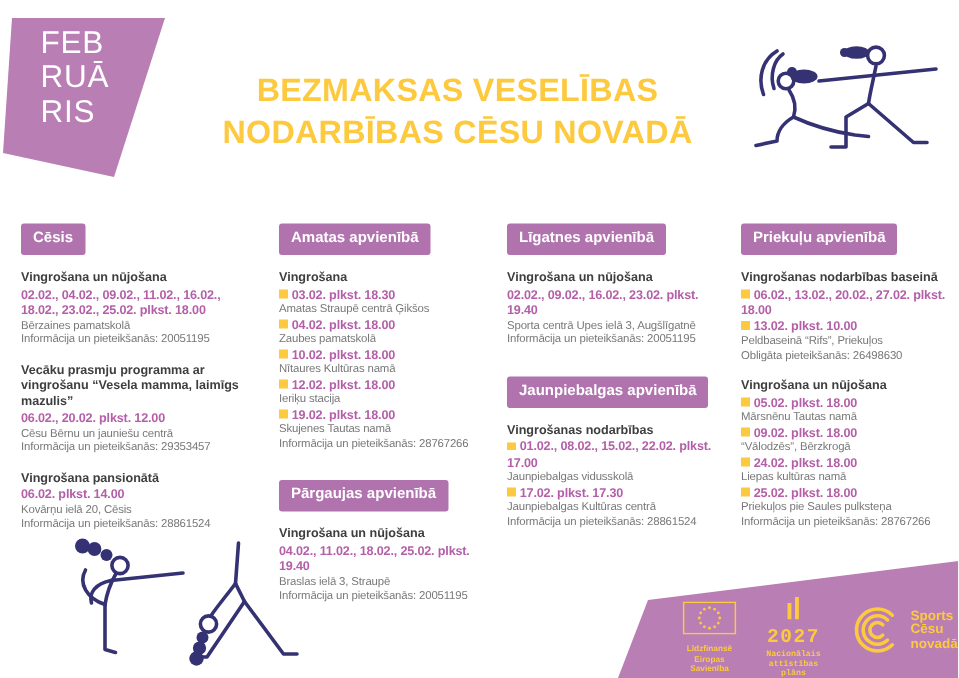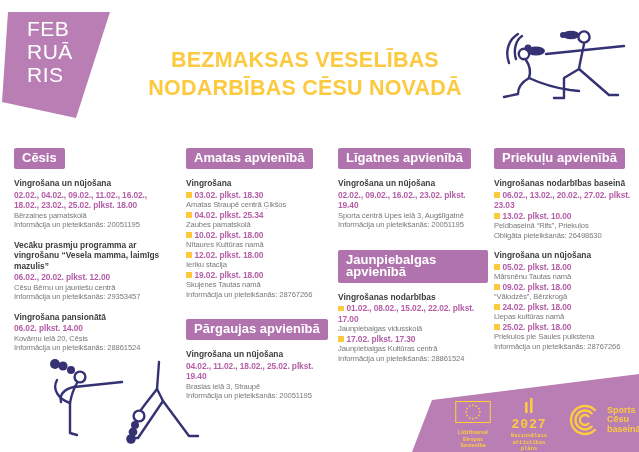--- a/index.html
+++ b/index.html
@@ -27,21 +27,21 @@
   .illu-bottom{position:absolute;left:10px;top:345px;width:205px;height:102px;}
   .illu-top svg,.illu-bottom svg{display:block;width:100%;height:100%;}
   
   .col{position:absolute;top:148px;}
   .col-0{left:14px;width:158px;}
   .col-1{left:186px;width:148px;}
   .col-2{left:338px;width:150px;}
   .col-3{left:494px;width:142px;}
   .badge{
     display:inline-block;background:#b173ae;color:#ffffff;font-weight:bold;
-    font-size:13px;line-height:12px;padding:4px 8px 5px;border-radius:2px;
+    font-size:10px;line-height:12px;padding:4px 8px 5px;border-radius:2px;
     margin-bottom:9px;
   }
   .badge.later{margin-top:10px;}
   .entry{margin-bottom:10px;}
   .entry-title{font-size:8.4px;font-weight:bold;color:#3e3e3e;line-height:10.5px;margin-bottom:1px;}
   .line{letter-spacing:-0.1px;}
   .line.date,.line.bullet-date{font-size:8.4px;font-weight:bold;color:#b45fa7;line-height:10.5px;}
   .line.note{font-size:7.6px;color:#787878;line-height:9.5px;font-weight:normal;}
   .sq{display:inline-block;width:5.5px;height:5.5px;background:#fcc93f;margin-right:3px;}
   
@@ -143,21 +143,21 @@
       </div><div class="entry">
         <div class="entry-title">Vingrošana pansionātā</div>
         <div class="line date"><span>06.02. plkst. 14.00</span></div>
         <div class="line note"><span>Kovārņu ielā 20, Cēsis</span></div>
         <div class="line note"><span>Informācija un pieteikšanās: 28861524</span></div>
       </div></div>
     <div class="col col-1"><div class="badge">Amatas apvienībā</div><div class="entry">
         <div class="entry-title">Vingrošana</div>
         <div class="line bullet-date"><span class="sq"></span><span>03.02. plkst. 18.30</span></div>
         <div class="line note"><span>Amatas Straupē centrā Ģikšos</span></div>
-        <div class="line bullet-date"><span class="sq"></span><span>04.02. plkst. 25.34</span></div>
+        <div class="line bullet-date"><span class="sq"></span><span>04.02. plkst. 18.00</span></div>
         <div class="line note"><span>Zaubes pamatskolā</span></div>
         <div class="line bullet-date"><span class="sq"></span><span>10.02. plkst. 18.00</span></div>
         <div class="line note"><span>Nītaures Kultūras namā</span></div>
         <div class="line bullet-date"><span class="sq"></span><span>12.02. plkst. 18.00</span></div>
         <div class="line note"><span>Ieriķu stacija</span></div>
         <div class="line bullet-date"><span class="sq"></span><span>19.02. plkst. 18.00</span></div>
         <div class="line note"><span>Skujenes Tautas namā</span></div>
         <div class="line note"><span>Informācija un pieteikšanās: 28767266</span></div>
       </div><div class="badge later">Pārgaujas apvienībā</div><div class="entry">
         <div class="entry-title">Vingrošana un nūjošana</div>
@@ -173,21 +173,21 @@
       </div><div class="badge later">Jaunpiebalgas apvienībā</div><div class="entry">
         <div class="entry-title">Vingrošanas nodarbības</div>
         <div class="line bullet-date"><span class="sq"></span><span>01.02., 08.02., 15.02., 22.02. plkst. 17.00</span></div>
         <div class="line note"><span>Jaunpiebalgas vidusskolā</span></div>
         <div class="line bullet-date"><span class="sq"></span><span>17.02. plkst. 17.30</span></div>
         <div class="line note"><span>Jaunpiebalgas Kultūras centrā</span></div>
         <div class="line note"><span>Informācija un pieteikšanās: 28861524</span></div>
       </div></div>
     <div class="col col-3"><div class="badge">Priekuļu apvienībā</div><div class="entry">
         <div class="entry-title">Vingrošanas nodarbības baseinā</div>
-        <div class="line bullet-date"><span class="sq"></span><span>06.02., 13.02., 20.02., 27.02. plkst. 23.03</span></div>
+        <div class="line bullet-date"><span class="sq"></span><span>06.02., 13.02., 20.02., 27.02. plkst. 18.00</span></div>
         <div class="line bullet-date"><span class="sq"></span><span>13.02. plkst. 10.00</span></div>
         <div class="line note"><span>Peldbaseinā “Rifs”, Priekuļos</span></div>
         <div class="line note"><span>Obligāta pieteikšanās: 26498630</span></div>
       </div><div class="entry">
         <div class="entry-title">Vingrošana un nūjošana</div>
         <div class="line bullet-date"><span class="sq"></span><span>05.02. plkst. 18.00</span></div>
         <div class="line note"><span>Mārsnēnu Tautas namā</span></div>
         <div class="line bullet-date"><span class="sq"></span><span>09.02. plkst. 18.00</span></div>
         <div class="line note"><span>“Vālodzēs”, Bērzkrogā</span></div>
         <div class="line bullet-date"><span class="sq"></span><span>24.02. plkst. 18.00</span></div>
@@ -237,16 +237,16 @@
     <svg width="36" height="36" viewBox="0 0 36 36">
       <g fill="none" stroke="#fcc93f" stroke-width="2.4" stroke-linecap="round">
         <path d="M27.9,8.1 A14,14 0 1 0 27.9,27.9"></path>
         <path d="M24.7,11.3 A9.5,9.5 0 1 0 24.7,24.7"></path>
         <path d="M21.5,14.5 A5,5 0 1 0 21.5,21.5"></path>
       </g>
     </svg>
     <div class="sports-text">
       <div>Sports</div>
       <div>Cēsu</div>
-      <div>baseinā</div>
+      <div>novadā</div>
     </div>
   </div>
 </div>
 
 </body></html>

